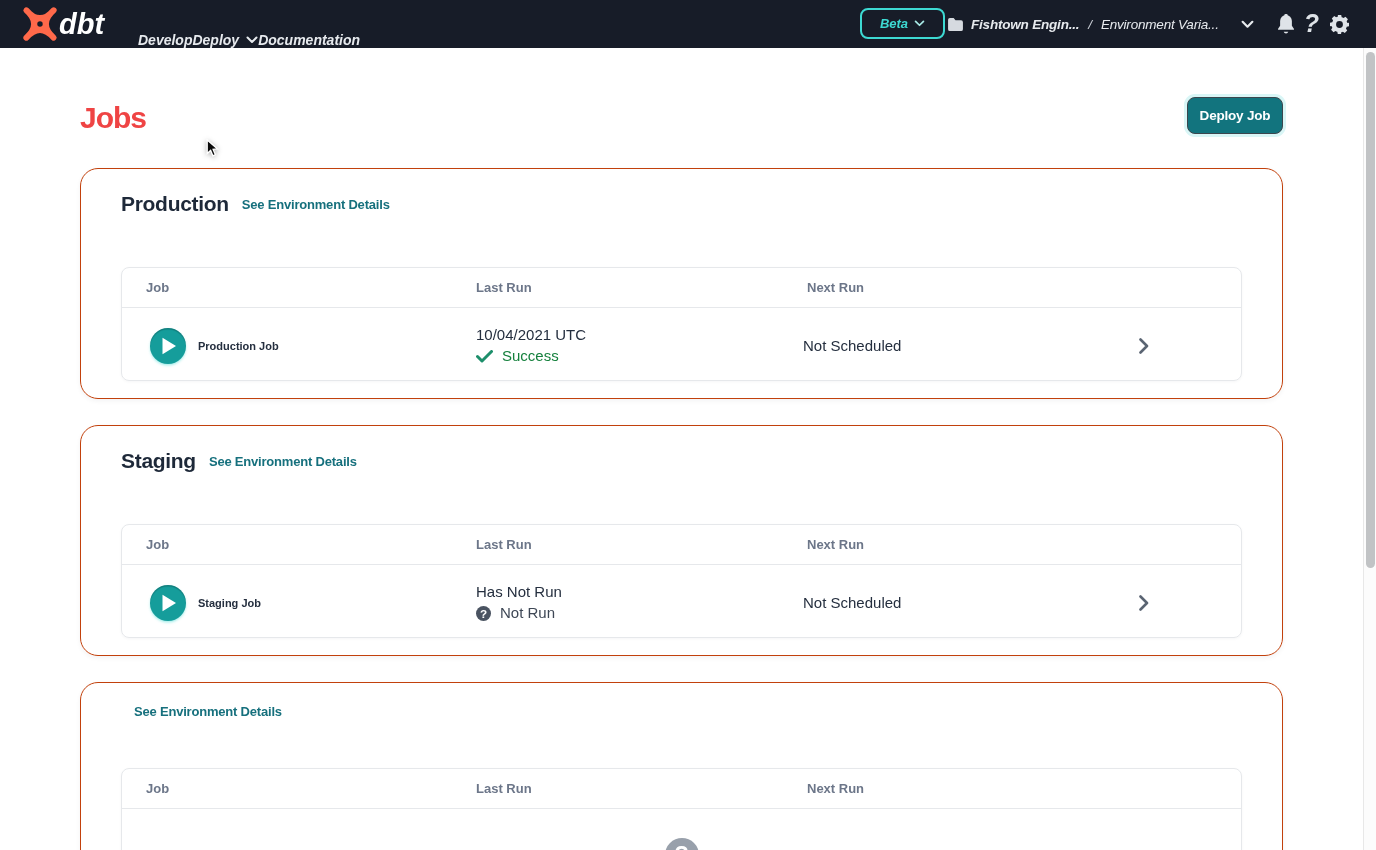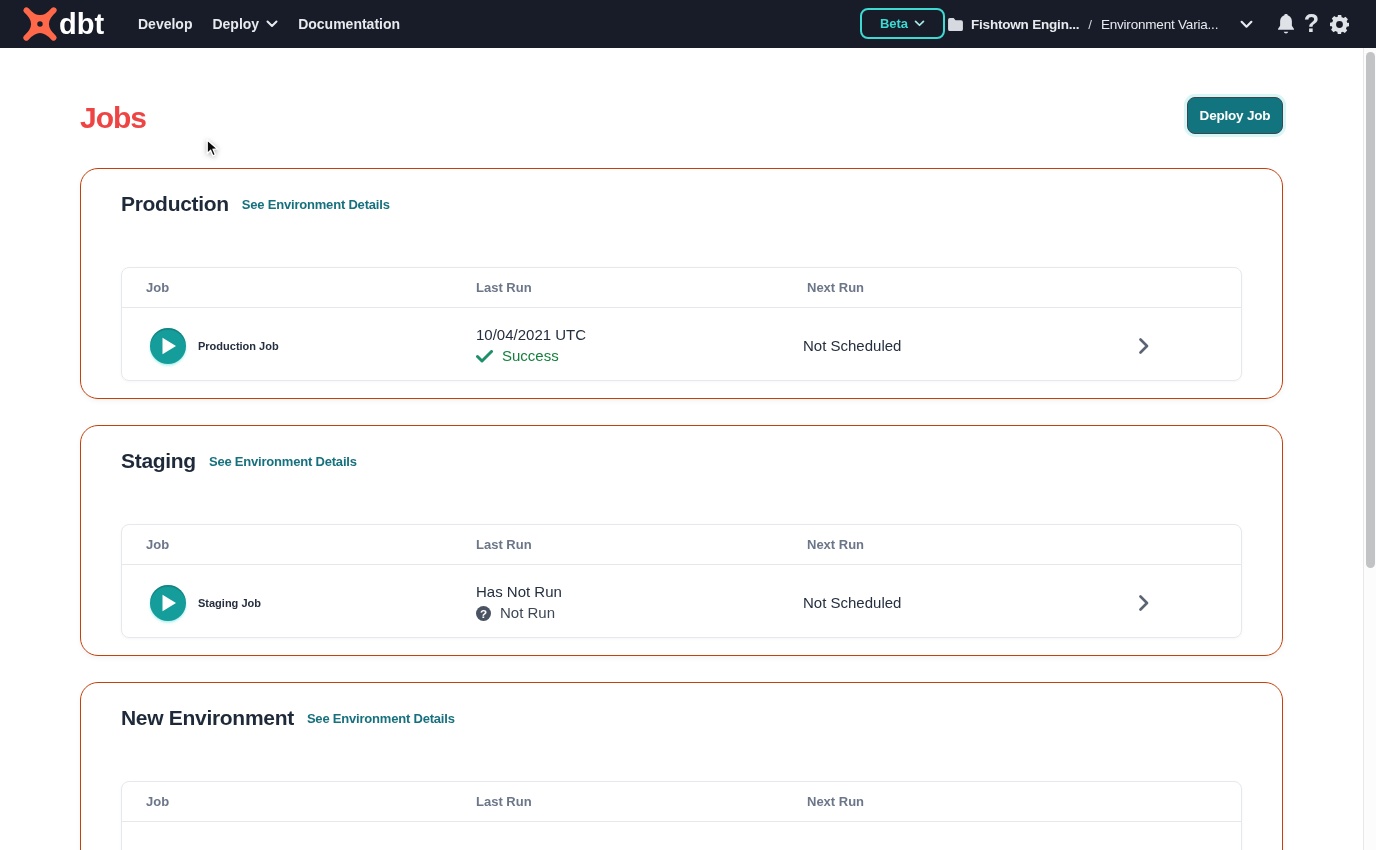--- a/index.html
+++ b/index.html
@@ -1,25 +1,25 @@
 <!DOCTYPE html>
 <html><head>
 <meta charset="utf-8">
 <style>
 * { margin:0; padding:0; box-sizing:border-box; }
 html,body { width:1376px; height:850px; overflow:hidden; background:#fff;
   font-family:"Liberation Sans", sans-serif; }
 
 
 .nav { position:absolute; left:0; top:0; width:1376px; height:48px; background:#171C28;
-  display:flex; align-items:center; z-index:10; }
+  display:flex; align-items:center; z-index:10;font-style:italic; }
 .logo { display:flex; align-items:center; margin-left:21px; }
 .logo svg { display:block; }
 .logo .word { color:#fff; font-weight:bold; font-size:29px; letter-spacing:0px; margin-left:0px; line-height:1; margin-top:1px; }
-.menu { position:absolute; left:138px; top:0; height:48px; display:flex; align-items:center; gap:20px; }
+.menu { position:absolute; left:138px; top:0; height:48px; display:flex; align-items:flex-end; }
 .menu a { color:#E7EAEE; font-size:14px; font-weight:bold; text-decoration:none; display:flex; align-items:center; gap:7px; }
 .beta { position:absolute; left:860px; top:8px; border:2px solid #3DD9D2; color:#3DD9D2; border-radius:8px; height:31px; width:85px;
   display:flex; align-items:center; justify-content:center; gap:6px; font-size:13px; font-weight:bold; }
 .crumbs { position:absolute; left:948px; top:0; height:48px; display:flex; align-items:center; color:#E7EAEE; font-size:13.5px; letter-spacing:-0.2px; }
 .crumbs .b { font-weight:bold; }
 .crumbs .sep { margin:0 9px; font-weight:normal; color:#cdd2d9; }
 .navicons { position:absolute; right:27px; top:0; height:48px; display:flex; align-items:center; gap:11px; }
 .qmark { color:#DFE3E8; font-size:25px; font-weight:bold; line-height:1; margin-top:-1px; }
 
 
@@ -194,21 +194,20 @@
           <svg width="10" height="16" viewBox="0 0 10 16">
               <path d="M1.5 1.5 L8 8 L1.5 14.5" fill="none" stroke="#5A6472" stroke-width="2.6" stroke-linecap="round" stroke-linejoin="round"></path>
             </svg>
         </div>
       </div>
     </div>
   </div>
 
   <div class="card" style="margin-top:26px; height:300px;">
     <div class="cardhead">
-      <h2>New Environment</h2>
       <a class="envlink">See Environment Details</a>
     </div>
     <div class="tbl">
       <div class="thead">
           <div>Job</div>
           <div>Last Run</div>
           <div>Next Run</div>
         </div>
       <div class="emptywrap">
         <div class="qcircle">?</div>

